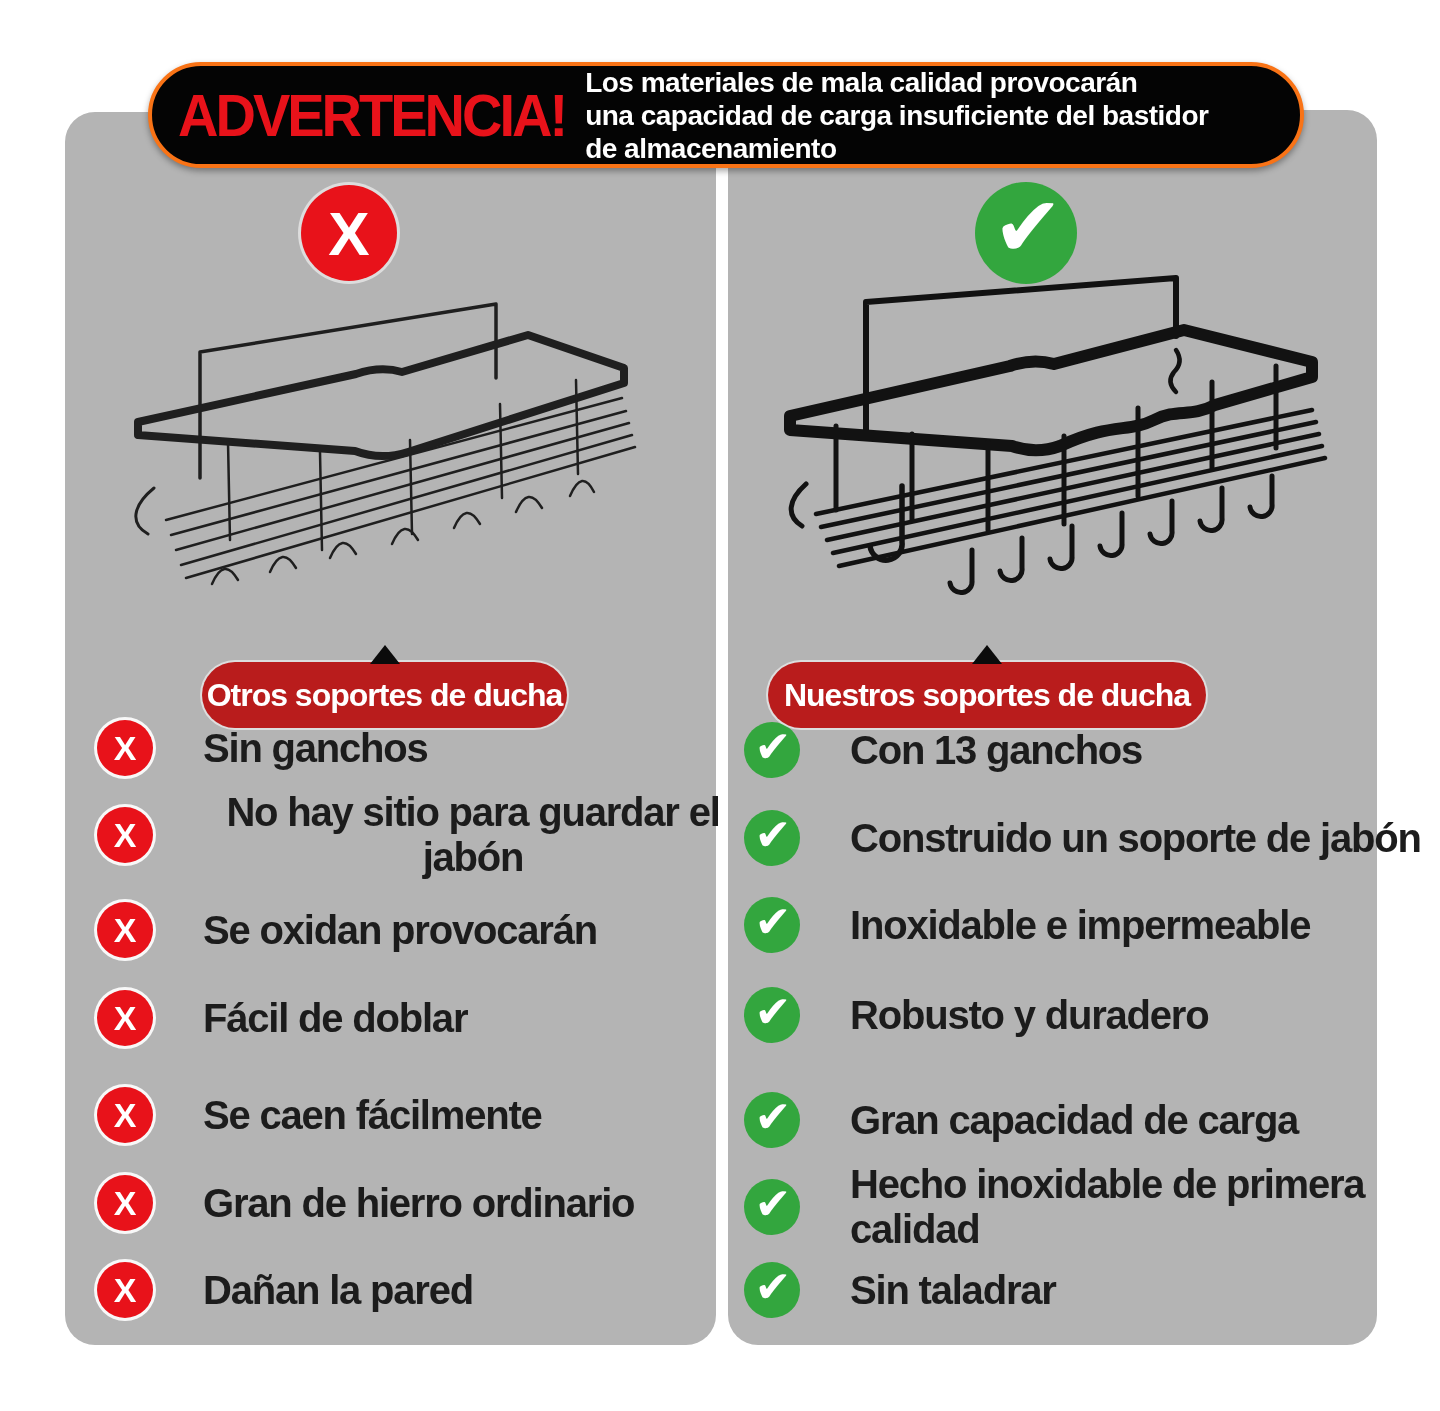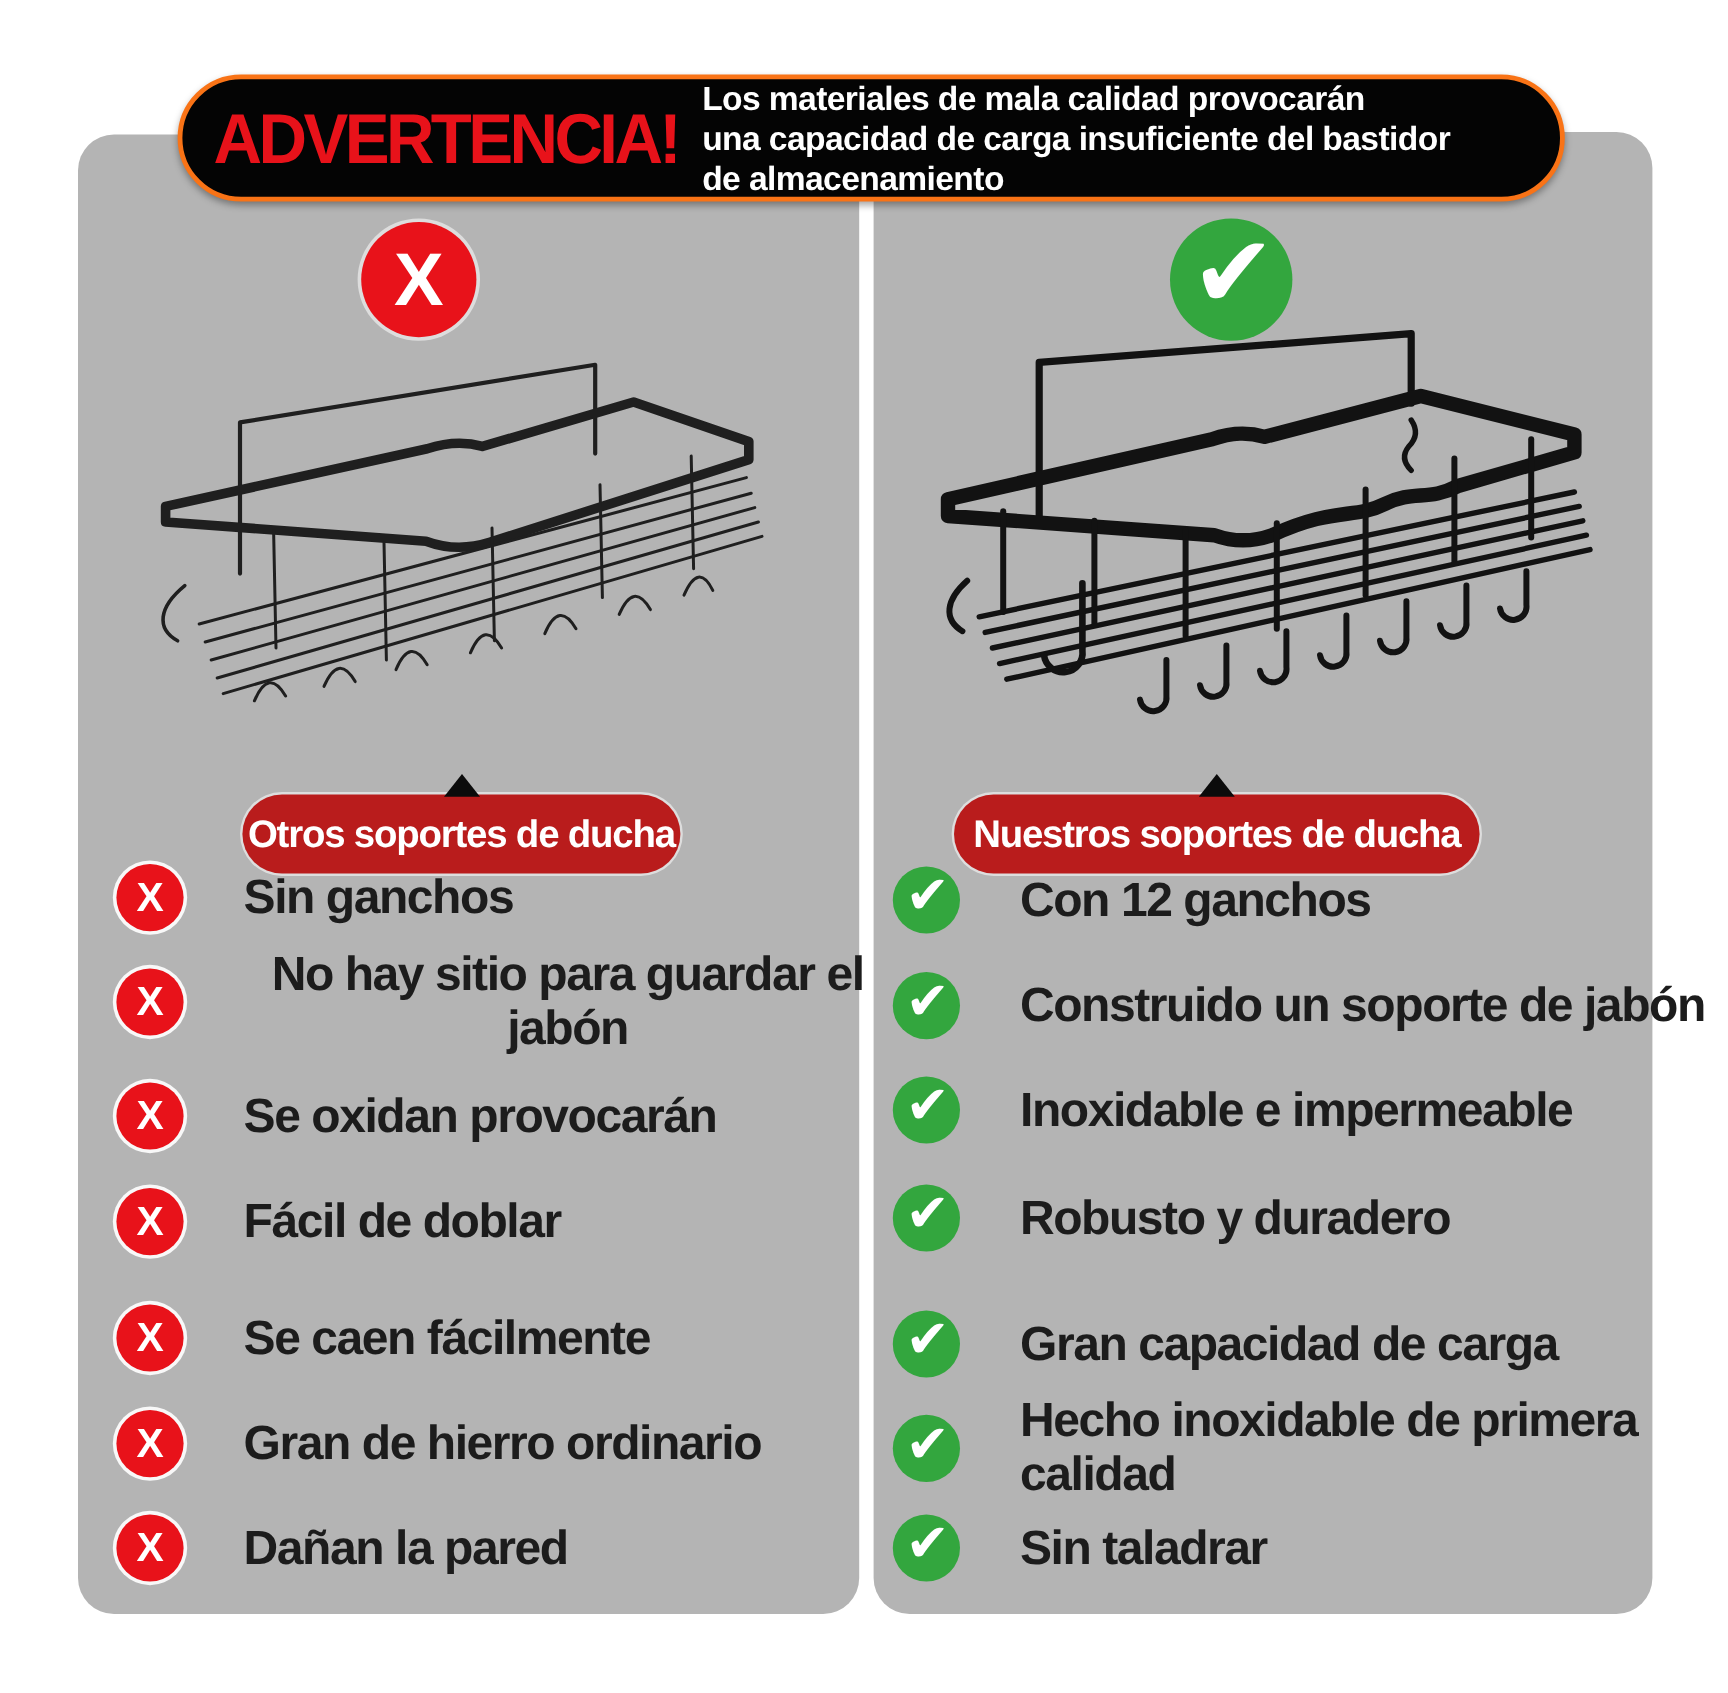--- a/index.html
+++ b/index.html
@@ -45,21 +45,21 @@
   .basket.left{left:108px;top:282px;}
   .basket.right{left:760px;top:258px;}
 
   .caption-pill{
     position:absolute;top:614px;height:66px;background:#b91c1c;border-radius:34px;
     display:flex;align-items:center;justify-content:center;z-index:4;
     box-shadow:0 0 0 2px rgba(255,255,255,.55);
     margin-top:48px;
   }
   .caption-pill.left{left:202px;width:365px;}
-  .caption-pill.right{left:795px;width:438px;}
+  .caption-pill.right{left:768px;width:438px;}
   .caption-pill .tail{
     position:absolute;top:-17px;left:50%;transform:translateX(-50%);
     width:0;height:0;border-left:15px solid transparent;border-right:15px solid transparent;
     border-bottom:19px solid #0b0b0b;
   }
   .caption-text{
     color:#ffffff;font-weight:bold;font-size:32px;letter-spacing:-1px;white-space:nowrap;
   }
 
   .row{position:absolute;display:flex;align-items:center;gap:22px;z-index:3;}
@@ -220,21 +220,21 @@
     <span class="ico red">
         <span>X</span>
       </span>
     <span class="txt">Dañan la pared</span>
   </div>
 
   <div class="row single" style="left:744px;top:722px;">
     <span class="ico green">
         <span class="glyph">✔</span>
       </span>
-    <span class="txt">Con 12 ganchos</span>
+    <span class="txt">Con 13 ganchos</span>
   </div>
   <div class="row single" style="left:744px;top:810px;">
     <span class="ico green">
         <span class="glyph">✔</span>
       </span>
     <span class="txt">Construido un soporte de jabón</span>
   </div>
   <div class="row single" style="left:744px;top:897px;">
     <span class="ico green">
         <span class="glyph">✔</span>

